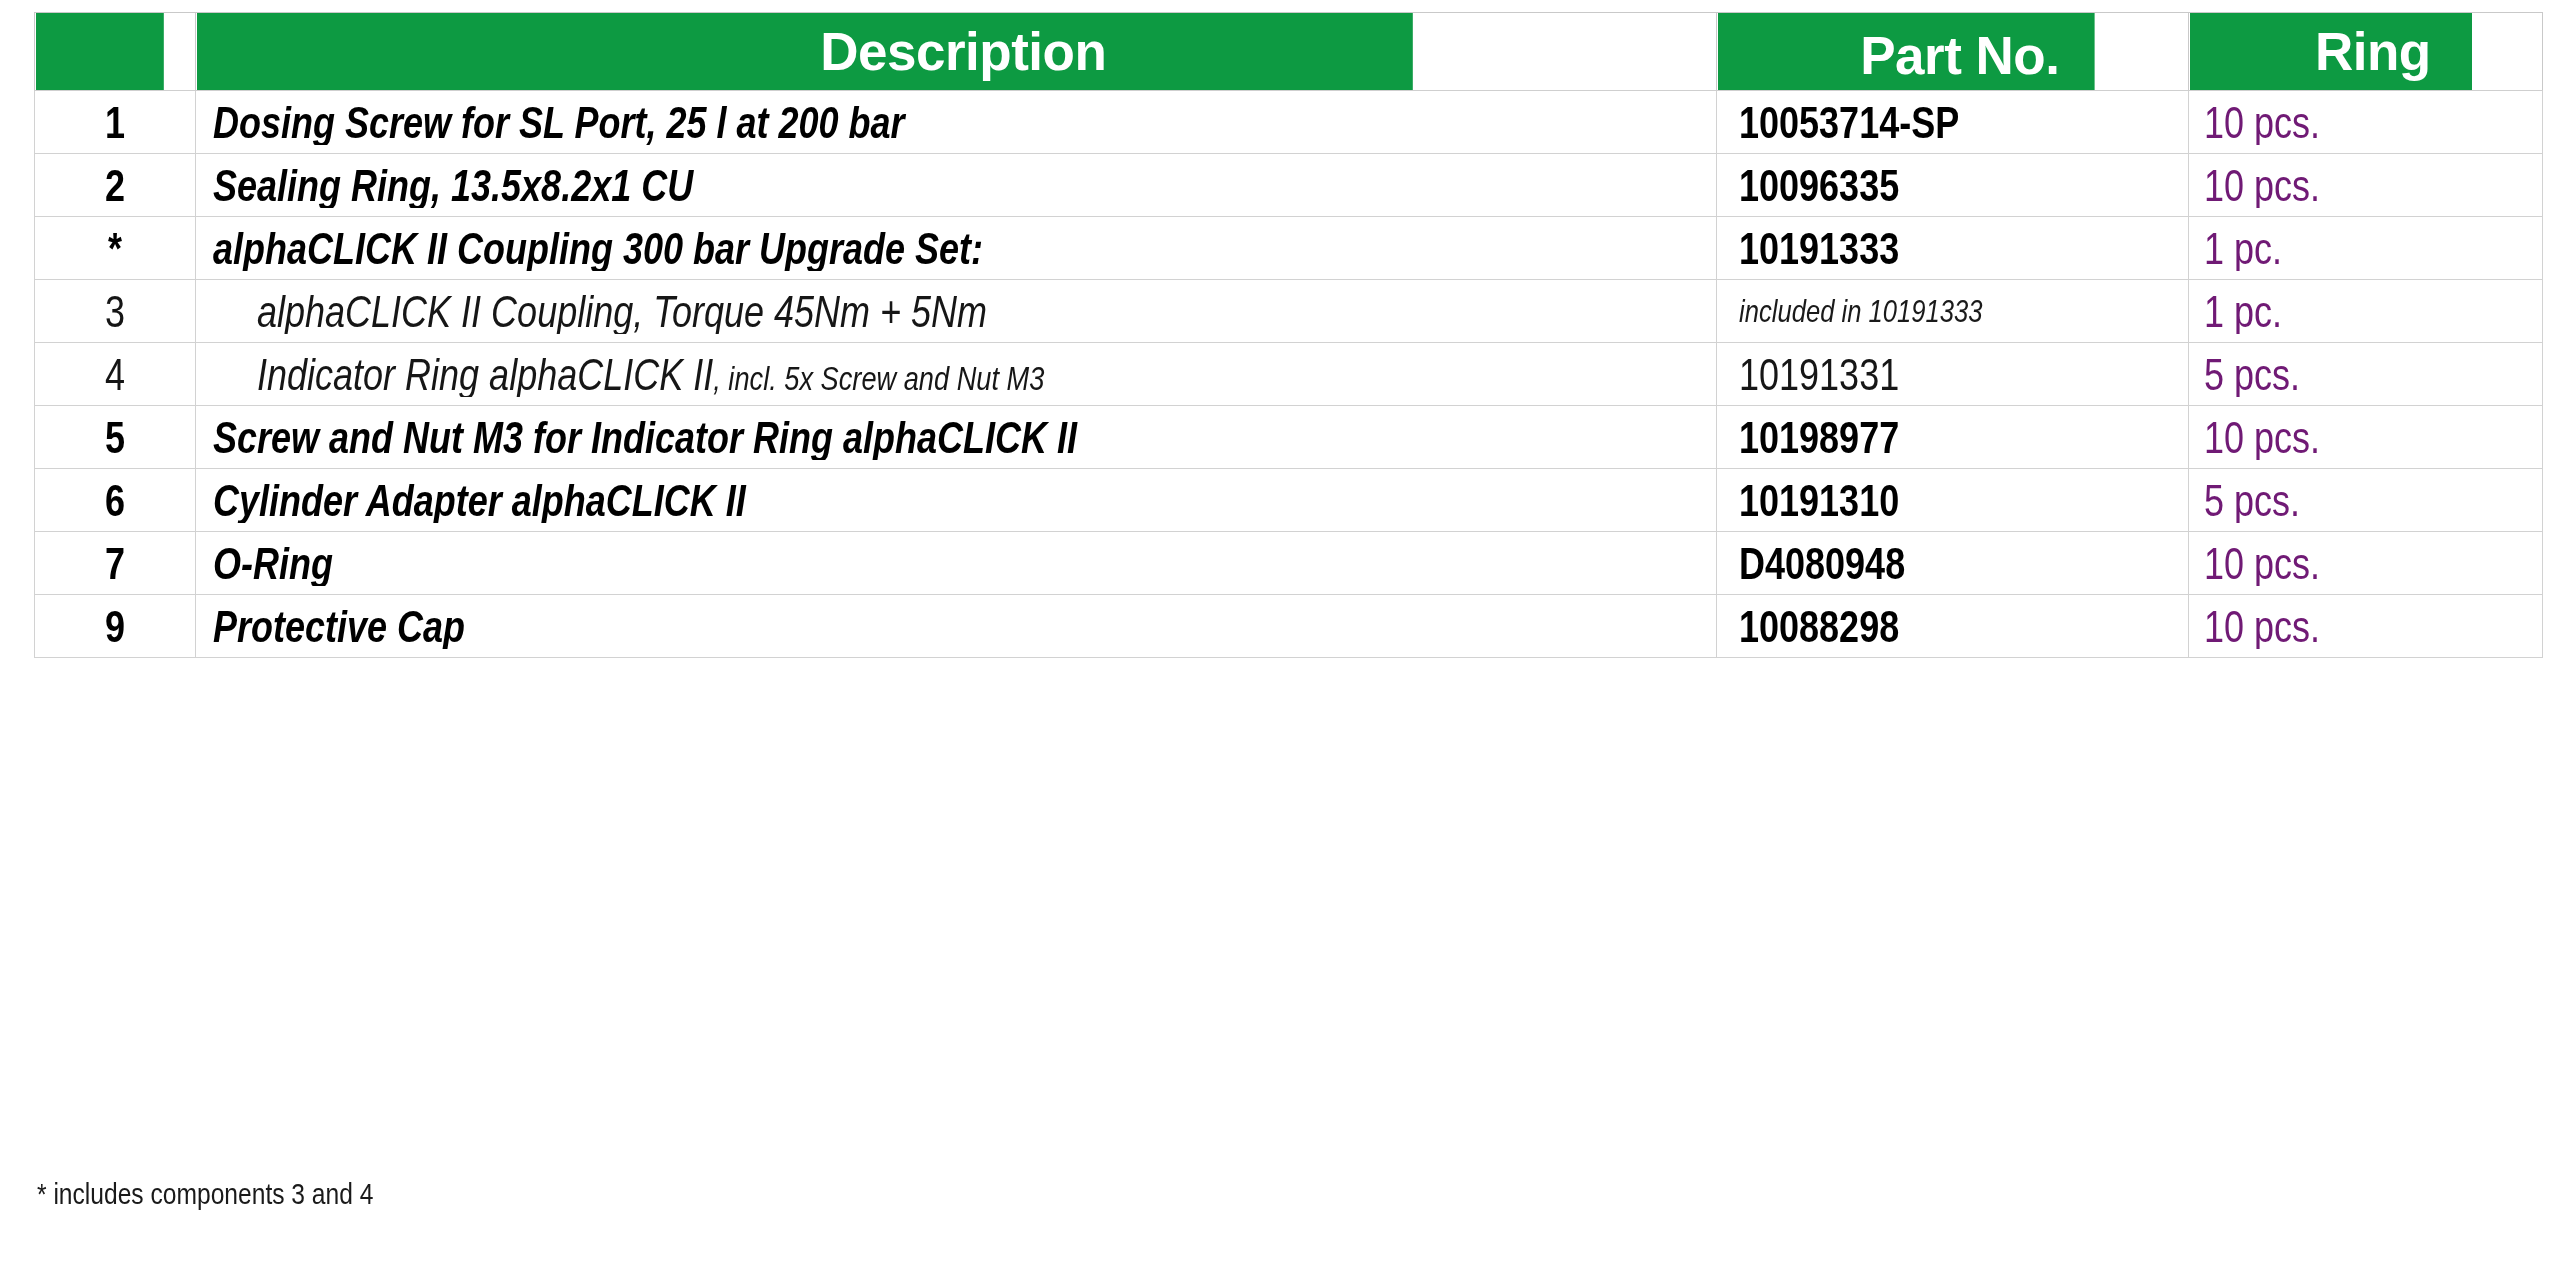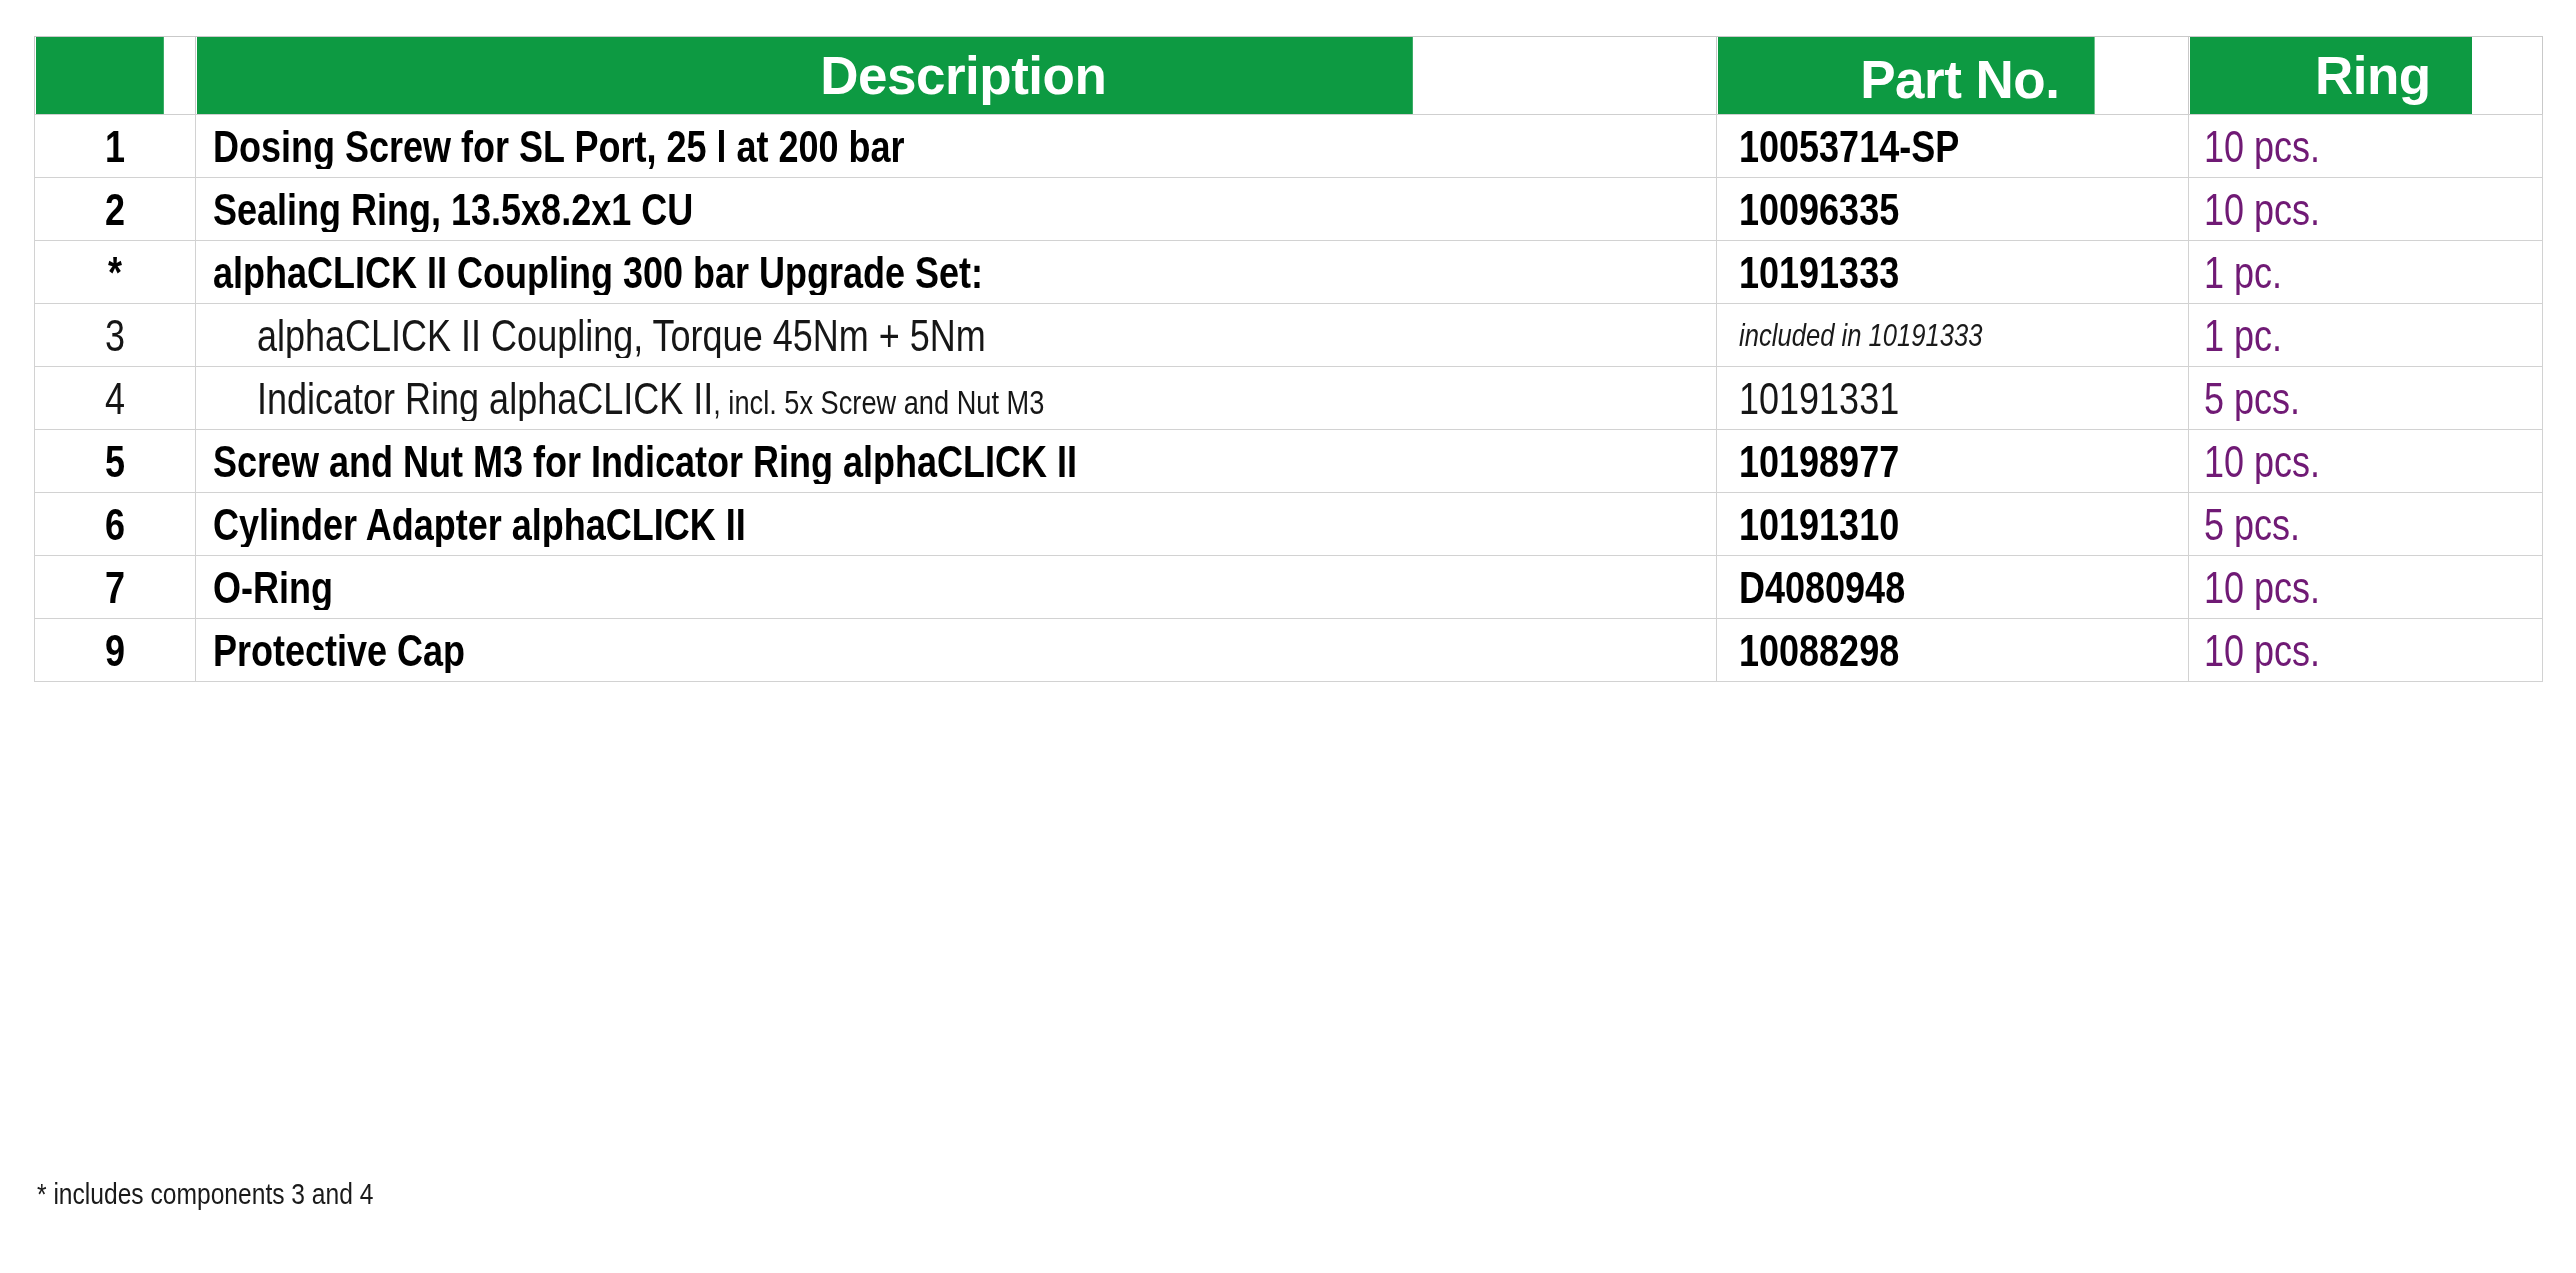--- a/index.html
+++ b/index.html
@@ -19,21 +19,21 @@
     position: relative;
     width: 2576px;
     height: 1273px;
     background: #ffffff;
     box-sizing: border-box;
   }
 
   .table-wrap {
     position: absolute;
     left: 34px;
-    top: 36px;
+    top: 12px;
     width: 2508px;
   }
 
   table.parts {
     border-collapse: collapse;
     table-layout: fixed;
     width: 2508px;
     background: #ffffff;
   }
 
@@ -97,20 +97,21 @@
     line-height: 1;
   }
   td.c-num.bold  .cellinner { font-weight: bold; }
   td.c-num.light .cellinner { font-weight: normal; color: #151515; }
 
   
   td.c-desc {
     font-size: 45px;
     line-height: 1;
     padding-left: 16.6px;
+    font-style: italic;
   }
   td.c-desc.bold   .cellinner { font-weight: bold; }
   td.c-desc.light  .cellinner { font-weight: normal; color: #161616; }
   td.c-desc.indent .cellinner { padding-left: 55px; }
   .sub {
     font-size: 34px;
     font-weight: normal;
   }
 
   

